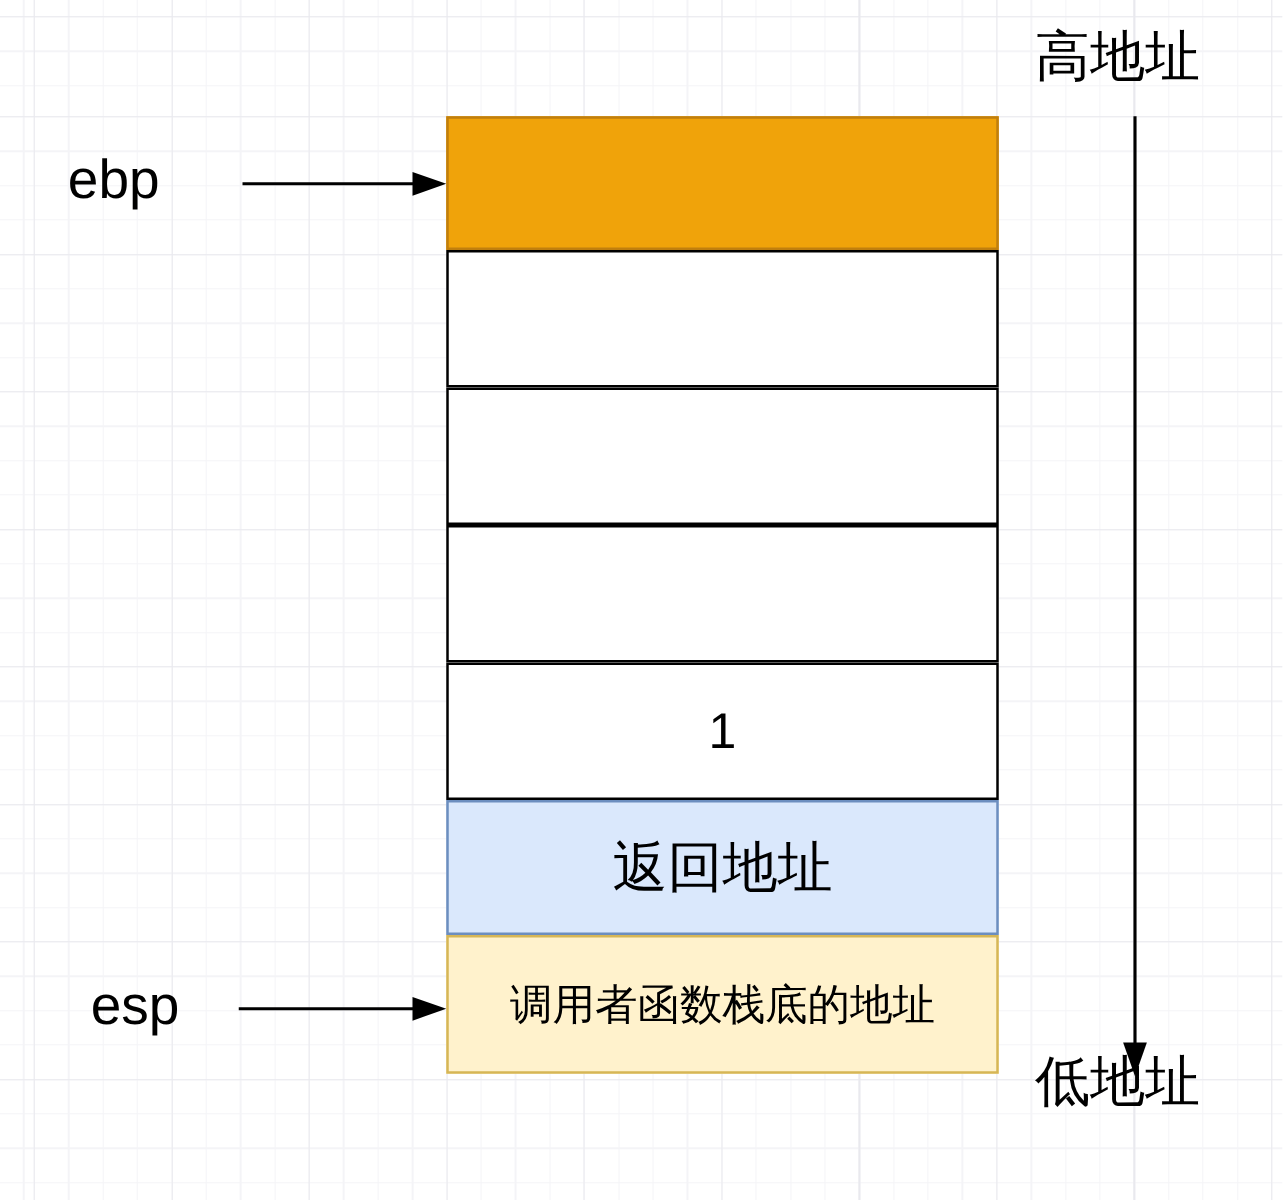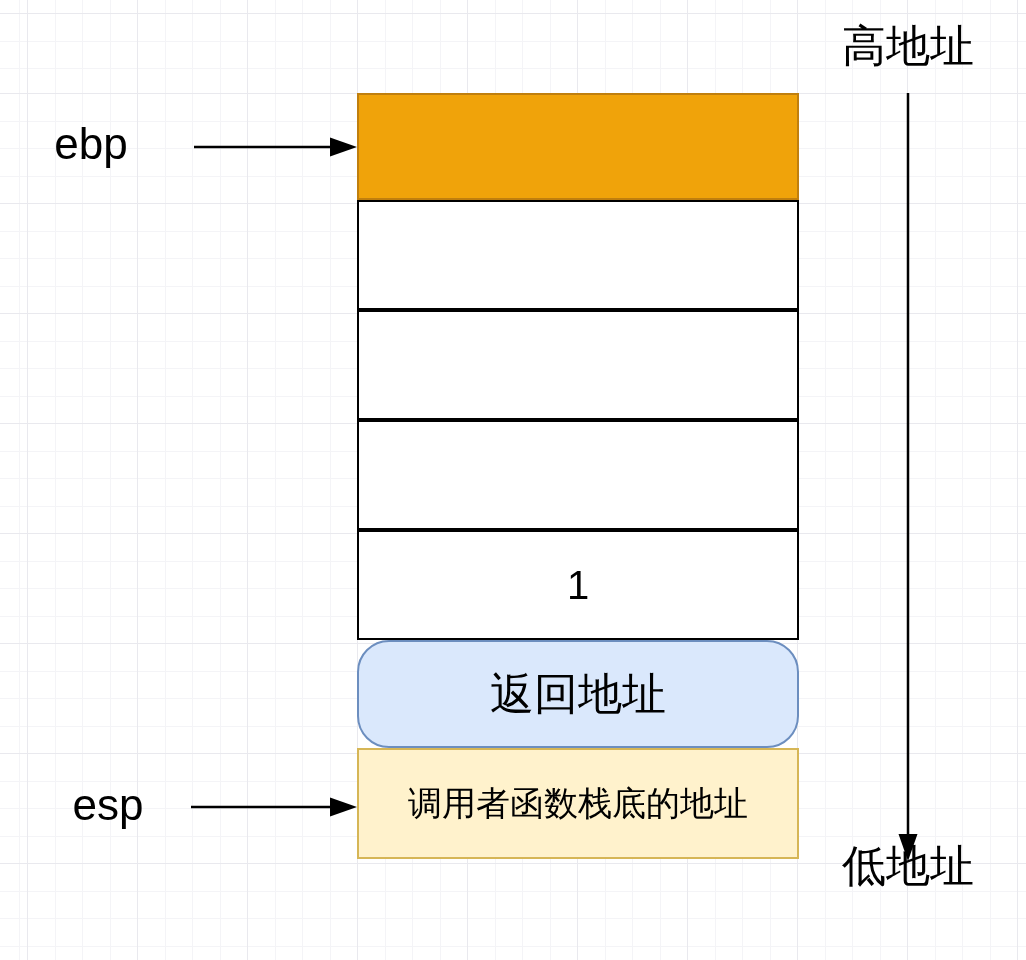--- a/index.html
+++ b/index.html
@@ -33,21 +33,21 @@
     color: #000;
     white-space: nowrap;
   }
   .reg-label.ebp { left: 36px; top: 120px; }
   .reg-label.esp { left: 53px; top: 781px; }
 
   
   .addr-label {
     position: absolute;
     width: 160px;
-    text-align: center;
+    text-align: left;
     font-size: 44px;
     line-height: 1.1;
     color: #000;
     white-space: nowrap;
   }
   .addr-label.high { left: 828px; top: 22px; }
   .addr-label.low  { left: 828px; top: 842px; }
 
   
   .stack {
@@ -102,21 +102,21 @@
     </div>
     <div class="cell cell-white" style="background: rgb(255, 255, 255); border-color: rgb(0, 0, 0);">
       <span class="cell-text"></span>
     </div>
     <div class="cell cell-white" style="background: rgb(255, 255, 255); border-color: rgb(0, 0, 0);">
       <span class="cell-text"></span>
     </div>
     <div class="cell cell-white" style="background: rgb(255, 255, 255); border-color: rgb(0, 0, 0);">
       <span class="cell-text">1</span>
     </div>
-    <div class="cell cell-blue" style="background: rgb(218, 232, 252); border-color: rgb(108, 142, 191); border-radius: 32px;">
+    <div class="cell cell-blue" style="background: rgb(218, 232, 252); border-color: rgb(108, 142, 191);">
       <span class="cell-text-cjk">返回地址</span>
     </div>
     <div class="cell cell-yellow" style="background: rgb(255, 242, 204); border-color: rgb(214, 182, 86);">
       <span class="cell-text-small">调用者函数栈底的地址</span>
     </div>
   </div>
 
   <svg class="overlay" viewBox="0 0 1026 960" xmlns="http://www.w3.org/2000/svg">
     <g>
       <line x1="194" y1="147" x2="333" y2="147" stroke="#000" stroke-width="2.5"></line>

